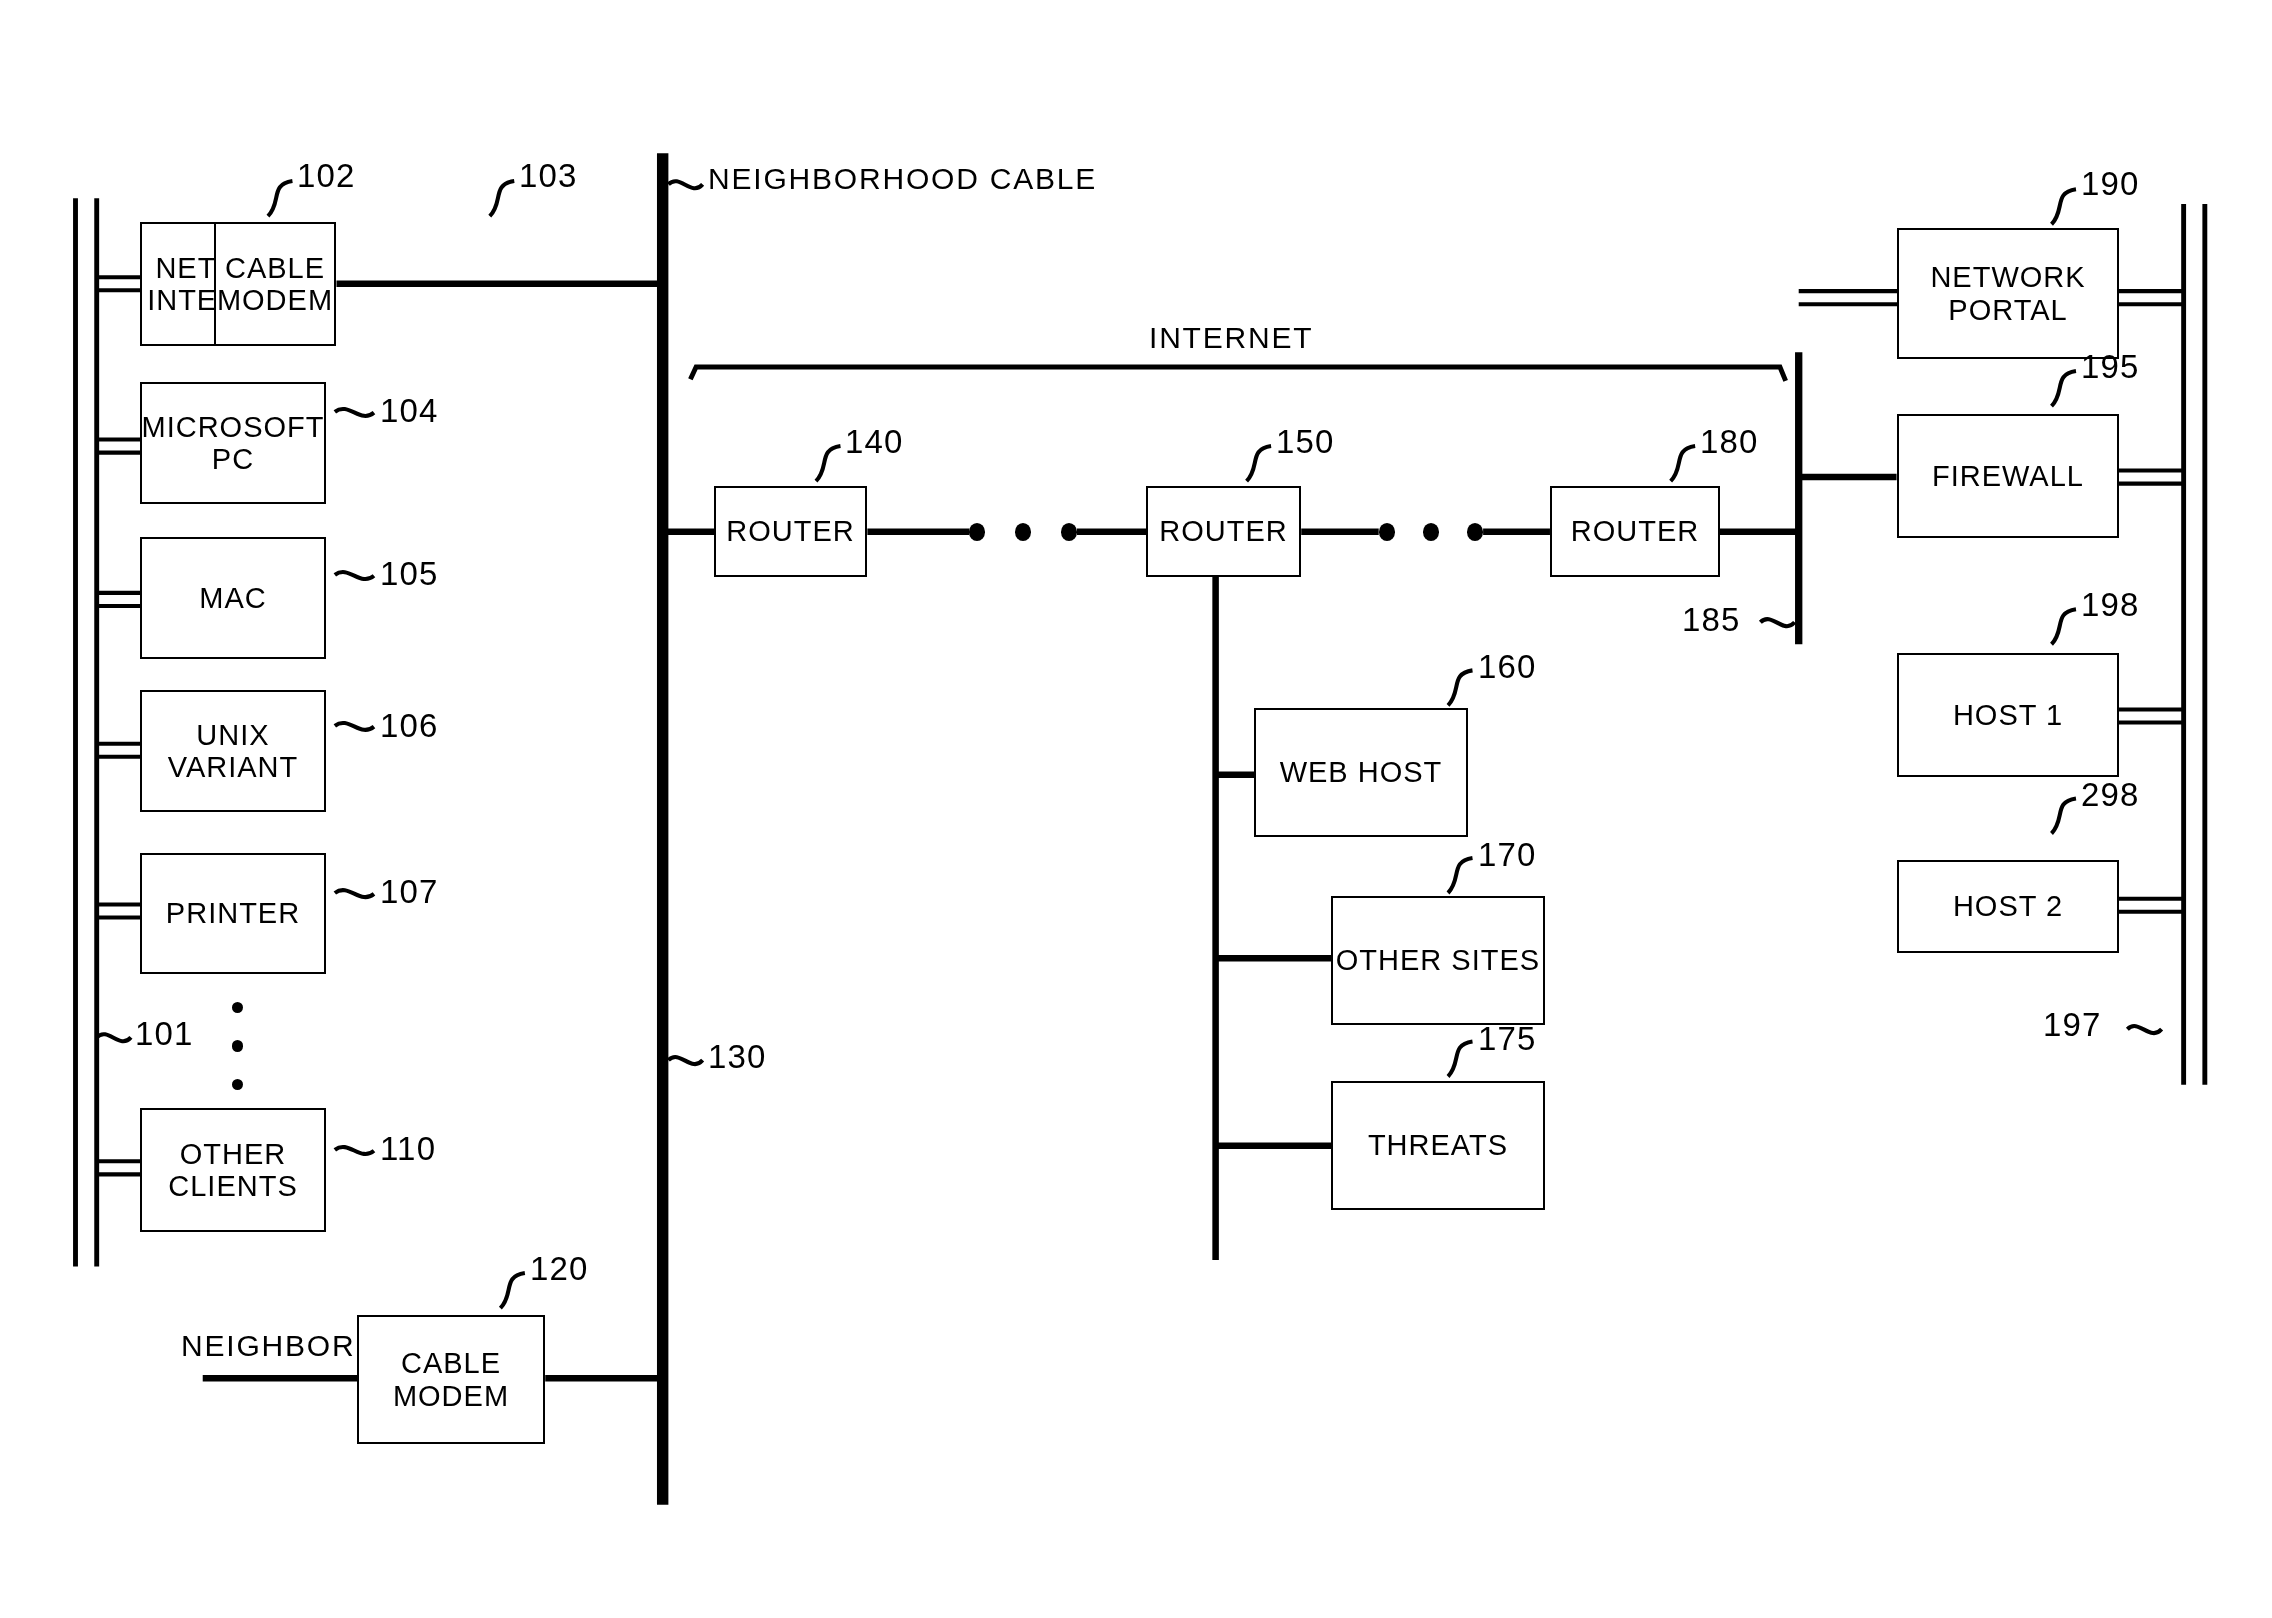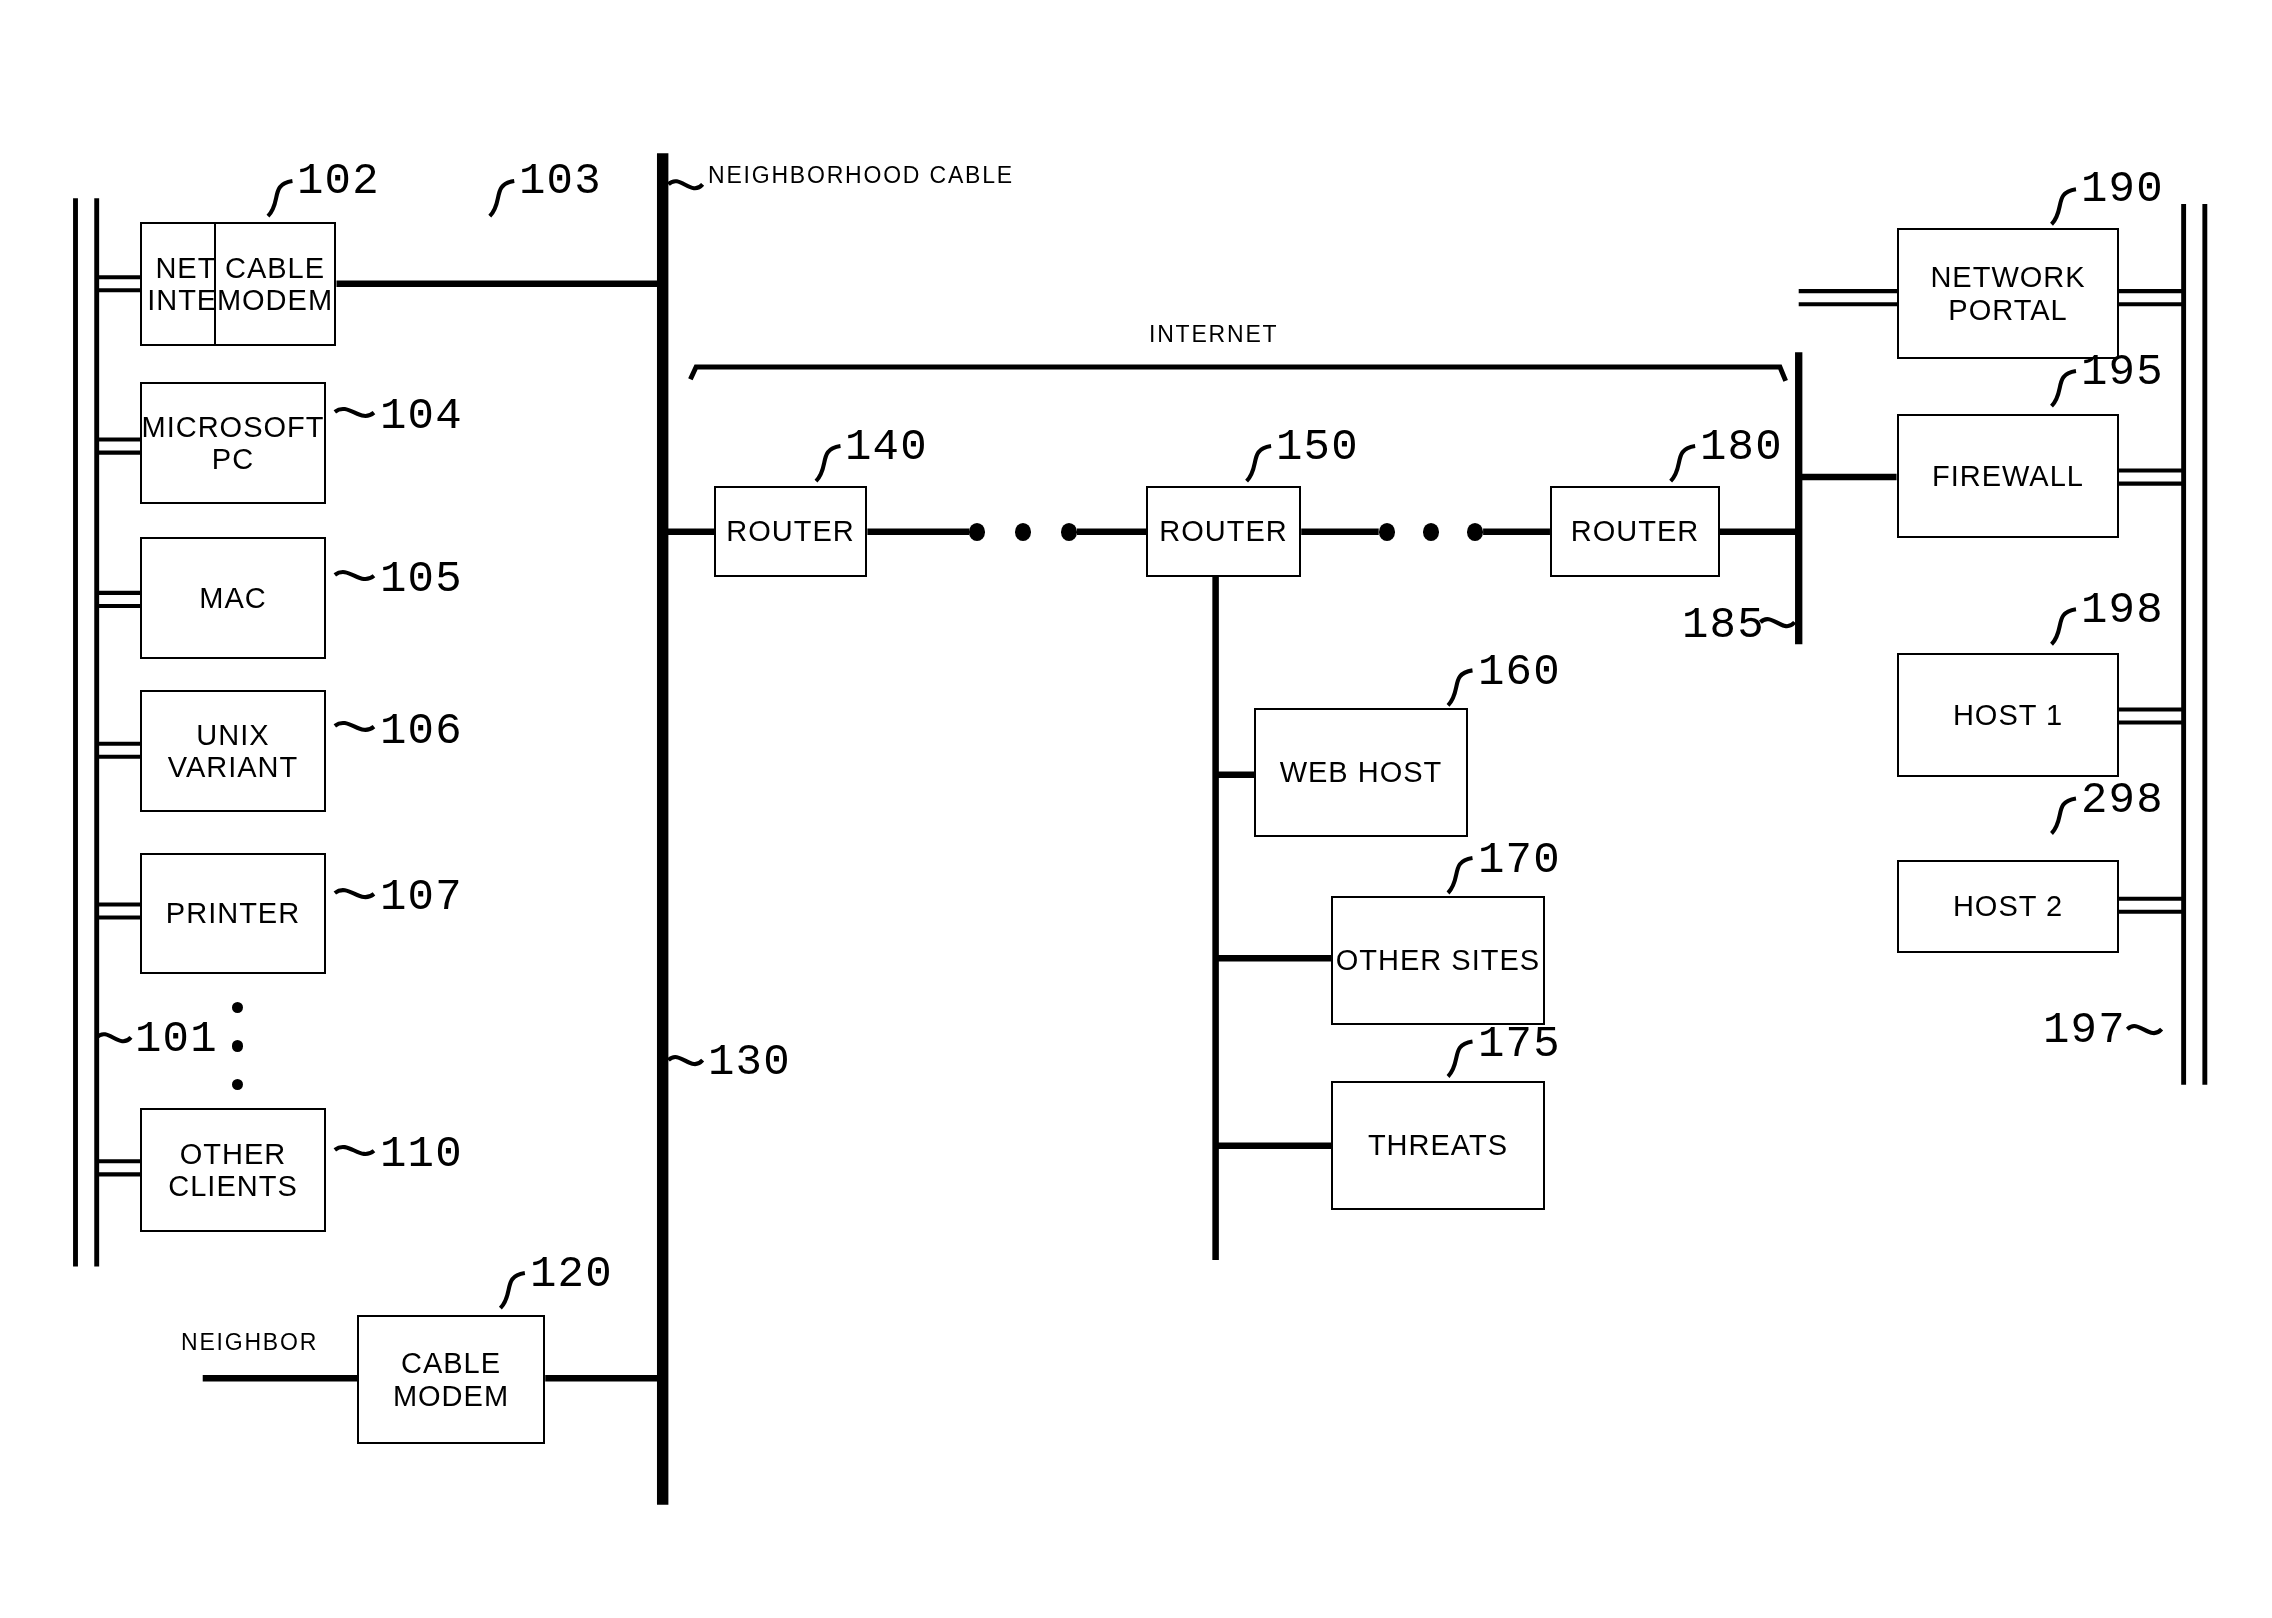--- a/index.html
+++ b/index.html
@@ -35,27 +35,26 @@
   .boxtext {
     text-align: center;
     font-size: 29px;
     letter-spacing: 1px;
   }
   .boxtext.two {
     line-height: 1.12;
   }
   
   .ref {
-    font-size: 44px;
+    font-size: 33px;
     letter-spacing: 1.2px;
-    font-family: Liberation Mono, monospace;
   }
   
   .caption {
-    font-size: 23px;
+    font-size: 30px;
     letter-spacing: 1.8px;
   }
   .box {
     position: absolute;
     border: 2.4px solid #000;
     background: #fff;
     box-sizing: border-box;
     display: flex;
     align-items: center;
     justify-content: center;

